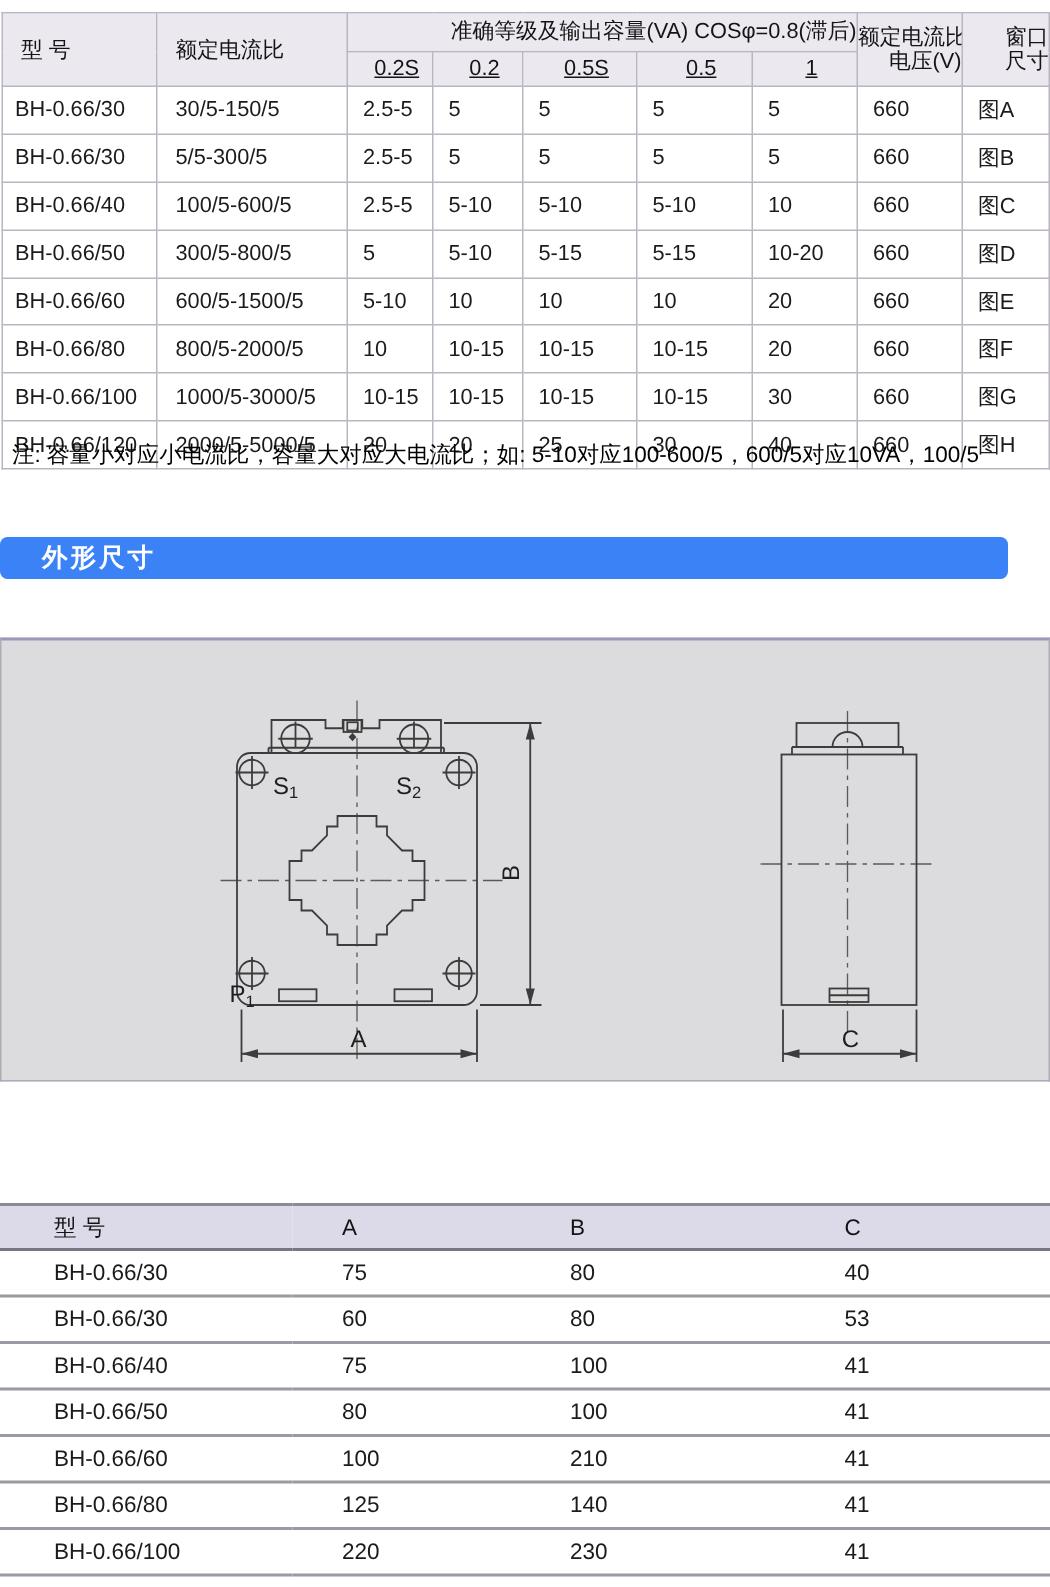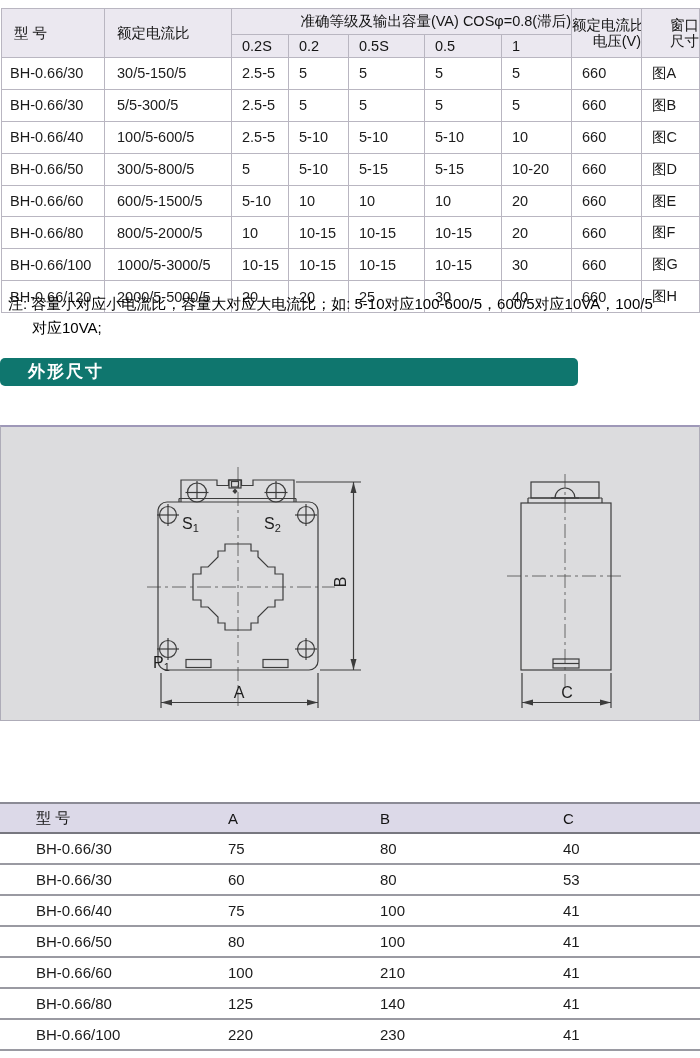--- a/index.html
+++ b/index.html
@@ -14,37 +14,37 @@
     border-collapse:collapse;table-layout:fixed;
     font-size:14.5px;
   }
   .spec th,.spec td{
     border:1px solid #b9b6c1;overflow:hidden;white-space:nowrap;
   }
   .spec th{
     background:#ebe8f0;font-weight:normal;font-size:14.5px;color:#141414;
   }
   .spec thead tr.main th{height:25px;}
-  .spec thead tr.sub th{height:20px;text-align:left;padding-left:10px;}
+  .spec thead tr.sub th{height:20px;text-align:center;padding-left:10px;text-decoration:underline;}
   .spec th.center{text-align:right;padding:0;line-height:1.12;}
   .spec th.left{text-align:left;padding-left:12px;}
   .spec tbody td{height:28.9px;background:#ffffff;text-align:left;padding-left:10px;}
   .spec tbody td.model{padding-left:8px;}
   .spec tbody td.ratio{padding-left:12px;}
   
   .note{
     position:absolute;left:8px;top:292px;width:688px;
     font-size:15px;line-height:24px;color:#000000;
   }
   .note .prefix{margin-right:4px;}
   .note .l2{margin-left:24px;}
   
   .banner{
-    position:absolute;left:0;top:358px;width:578px;height:28px;
-    background:#0f766e;border-radius:5px;
+    position:absolute;left:0;top:358px;width:672px;height:28px;
+    background:#3b82f6;border-radius:5px;
     color:#ffffff;font-size:17px;font-weight:bold;
     line-height:28px;padding-left:28px;box-sizing:border-box;
     letter-spacing:2px;
   }
   
   .panel{
     position:absolute;left:0;top:425px;width:700px;height:296px;
     background:#dcdcde;box-sizing:border-box;
     border:1px solid #aeacb8;border-top:2px solid #9e98b8;
   }
@@ -191,21 +191,20 @@
       <td>30</td>
       <td>40</td>
       <td>660</td>
       <td>图H</td>
     </tr>
   </tbody>
 </table>
 
 <div class="note">
   <div><span class="prefix">注:</span><span>容量小对应小电流比，容量大对应大电流比；如: 5-10对应100-600/5，600/5对应10VA，100/5</span></div>
-  <div class="l2">对应10VA;</div>
 </div>
 
 <div class="banner">外形尺寸</div>
 
 <div class="panel">
   <svg width="698" height="336" viewBox="0 0 698 336">
     <g stroke="#3c3c3c" stroke-width="1.2" fill="none">
 
       <g>
 

